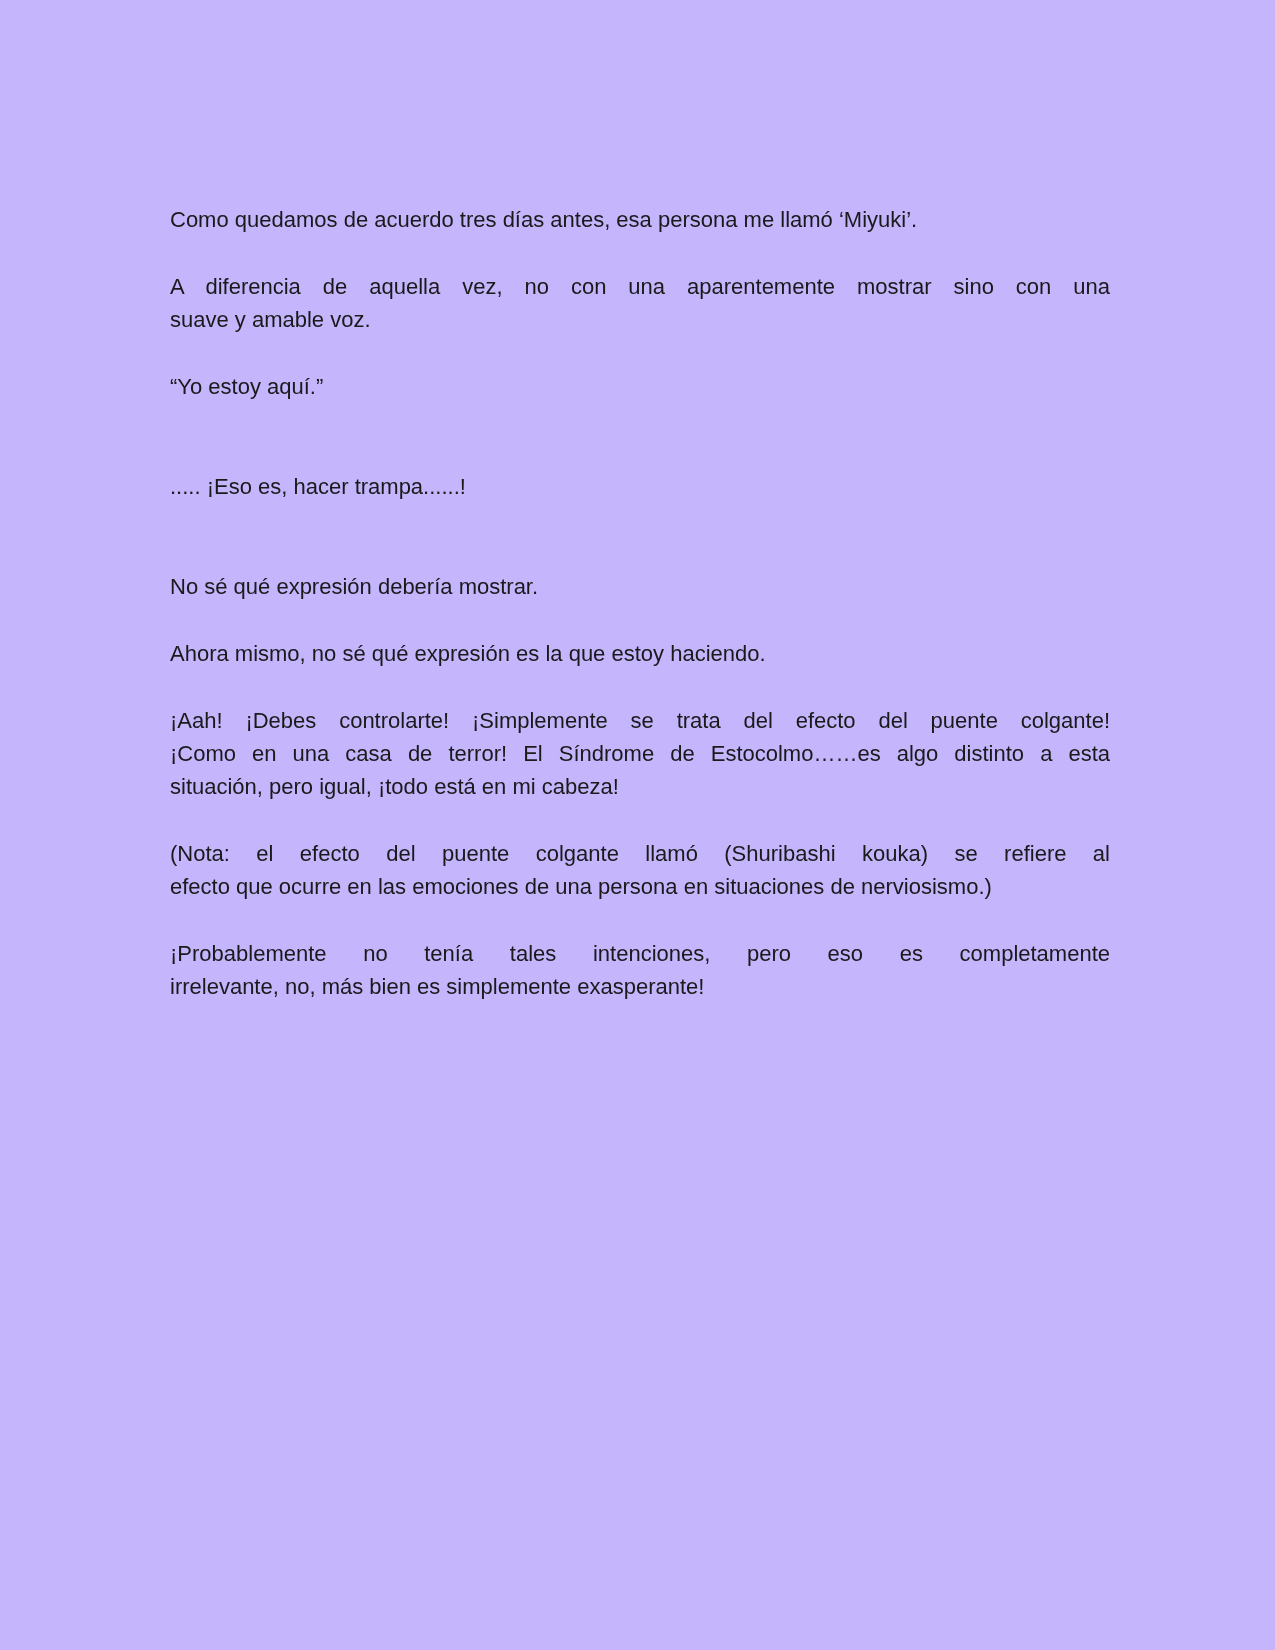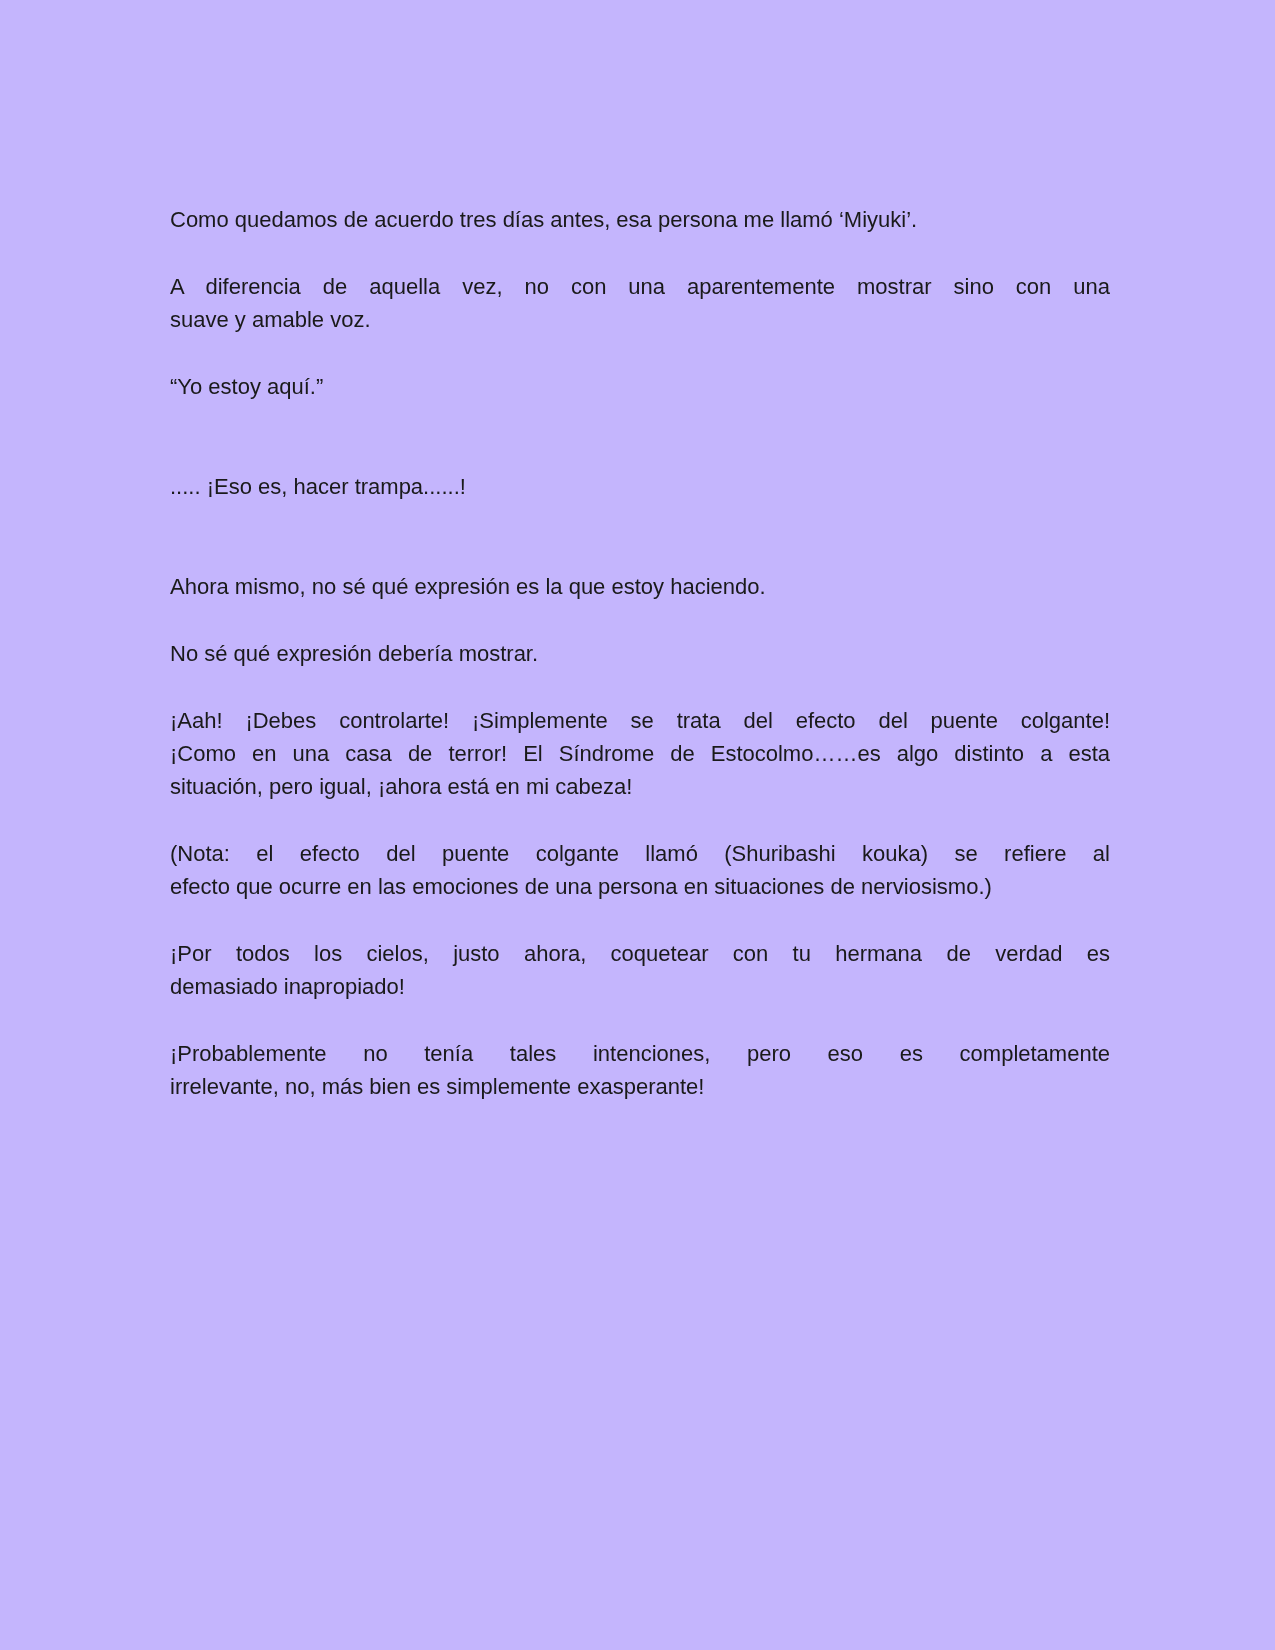--- a/index.html
+++ b/index.html
@@ -36,19 +36,18 @@
   }
 </style>
 </head>
 <body>
 
 <div class="page">
   <div class="para"><span class="line">Como quedamos de acuerdo tres días antes, esa persona me llamó ‘Miyuki’.</span></div>
   <div class="para"><span class="line">A diferencia de aquella vez, no con una aparentemente mostrar sino con una</span> <span class="line">suave y amable voz.</span></div>
   <div class="para extra-gap"><span class="line">“Yo estoy aquí.”</span></div>
   <div class="para extra-gap"><span class="line">..... ¡Eso es, hacer trampa......!</span></div>
+  <div class="para"><span class="line">No sé qué expresión debería mostrar.</span></div>
   <div class="para"><span class="line">Ahora mismo, no sé qué expresión es la que estoy haciendo.</span></div>
-  <div class="para"><span class="line">No sé qué expresión debería mostrar.</span></div>
-  <div class="para"><span class="line">¡Aah! ¡Debes controlarte! ¡Simplemente se trata del efecto del puente colgante!</span> <span class="line">¡Como en una casa de terror! El Síndrome de Estocolmo……es algo distinto a esta</span> <span class="line">situación, pero igual, ¡ahora está en mi cabeza!</span></div>
+  <div class="para"><span class="line">¡Aah! ¡Debes controlarte! ¡Simplemente se trata del efecto del puente colgante!</span> <span class="line">¡Como en una casa de terror! El Síndrome de Estocolmo……es algo distinto a esta</span> <span class="line">situación, pero igual, ¡todo está en mi cabeza!</span></div>
   <div class="para"><span class="line">(Nota: el efecto del puente colgante llamó  (Shuribashi kouka) se refiere al</span> <span class="line">efecto que ocurre en las emociones de una persona en situaciones de nerviosismo.)</span></div>
-  <div class="para"><span class="line">¡Por todos los cielos, justo ahora, coquetear con tu hermana de verdad es</span> <span class="line">demasiado inapropiado!</span></div>
   <div class="para"><span class="line">¡Probablemente no tenía tales intenciones, pero eso es completamente</span> <span class="line">irrelevante, no, más bien es simplemente exasperante!</span></div>
 </div>
 
 </body></html>

